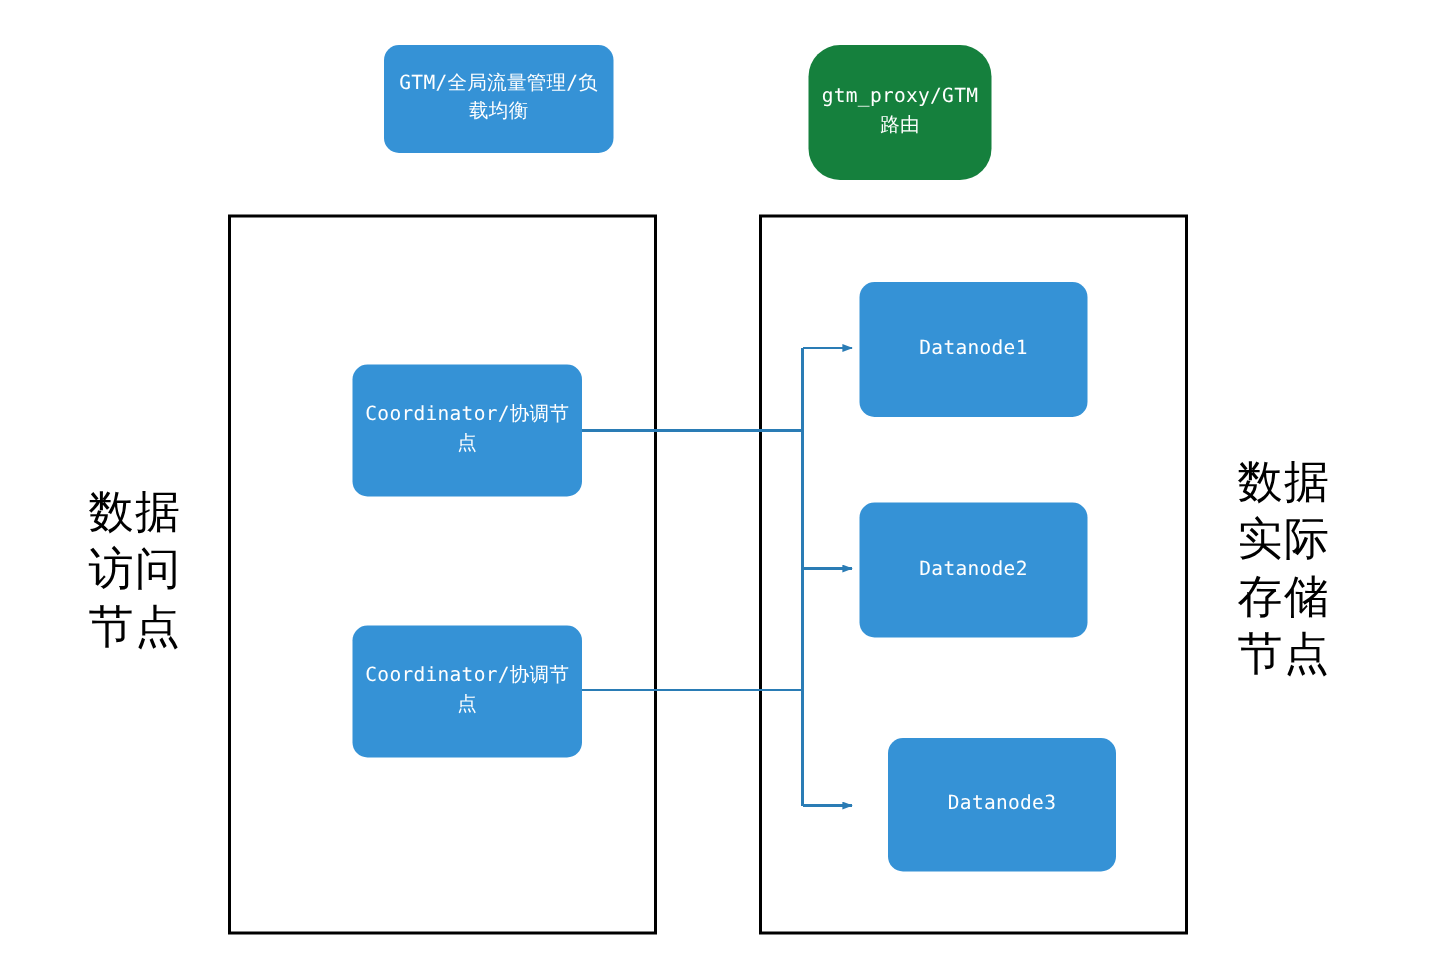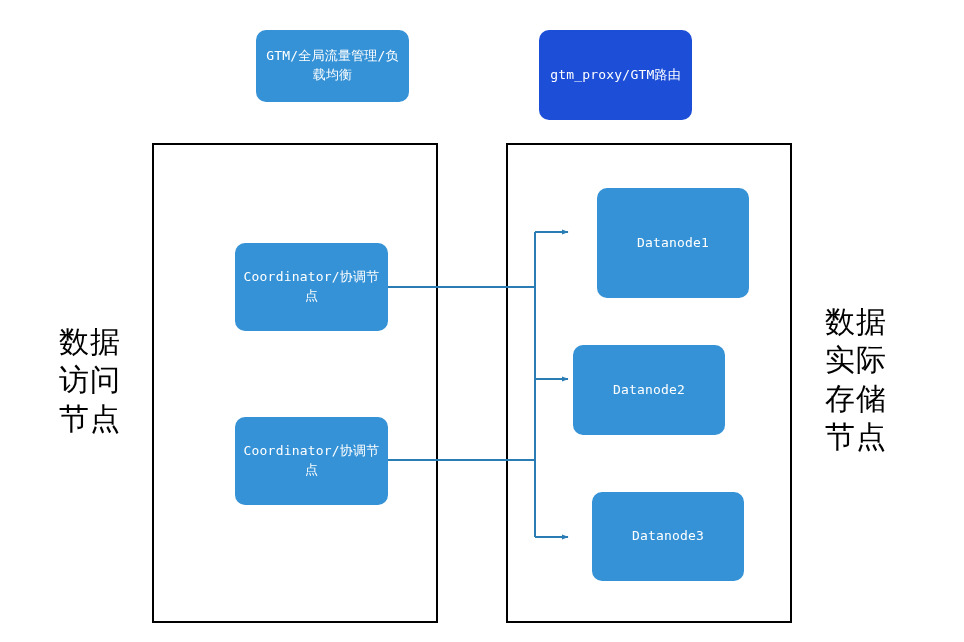--- a/index.html
+++ b/index.html
@@ -85,37 +85,37 @@
       <path d="M535,232 L568,232" marker-end="url(#arrowhead)"></path>
       <path d="M535,379 L568,379" marker-end="url(#arrowhead)"></path>
       <path d="M535,537 L568,537" marker-end="url(#arrowhead)"></path>
     </g>
   </svg>
 
   <div class="node" style="left:256px; top:30px; width:153px; height:72px; background:#3592d6;">
     <span>GTM/全局流量管理/负载均衡</span>
   </div>
 
-  <div class="node" style="left:539px; top:30px; width:153px; height:90px; background:#1d4ed8;">
+  <div class="node" style="left:539px; top:30px; width:122px; height:90px; background:#15803d;border-radius:21px;">
     <span>gtm_proxy/GTM路由</span>
   </div>
 
   <div class="node" style="left:235px; top:243px; width:153px; height:88px; background:#3592d6;">
     <span>Coordinator/协调节点</span>
   </div>
 
   <div class="node" style="left:235px; top:417px; width:153px; height:88px; background:#3592d6;">
     <span>Coordinator/协调节点</span>
   </div>
 
-  <div class="node" style="left:573px; top:188px; width:152px; height:110px; background:#3592d6;margin-left:24px;">
+  <div class="node" style="left:573px; top:188px; width:152px; height:90px; background:#3592d6;">
     <span>Datanode1</span>
   </div>
 
-  <div class="node" style="left:573px; top:335px; width:152px; height:90px; background:#3592d6;margin-top:10px;">
+  <div class="node" style="left:573px; top:335px; width:152px; height:90px; background:#3592d6;">
     <span>Datanode2</span>
   </div>
 
   <div class="node" style="left:592px; top:492px; width:152px; height:89px; background:#3592d6;">
     <span>Datanode3</span>
   </div>
 
   <div class="side-label" style="left:52px; top:323px; width:76px;">数据
 访问
 节点</div>

